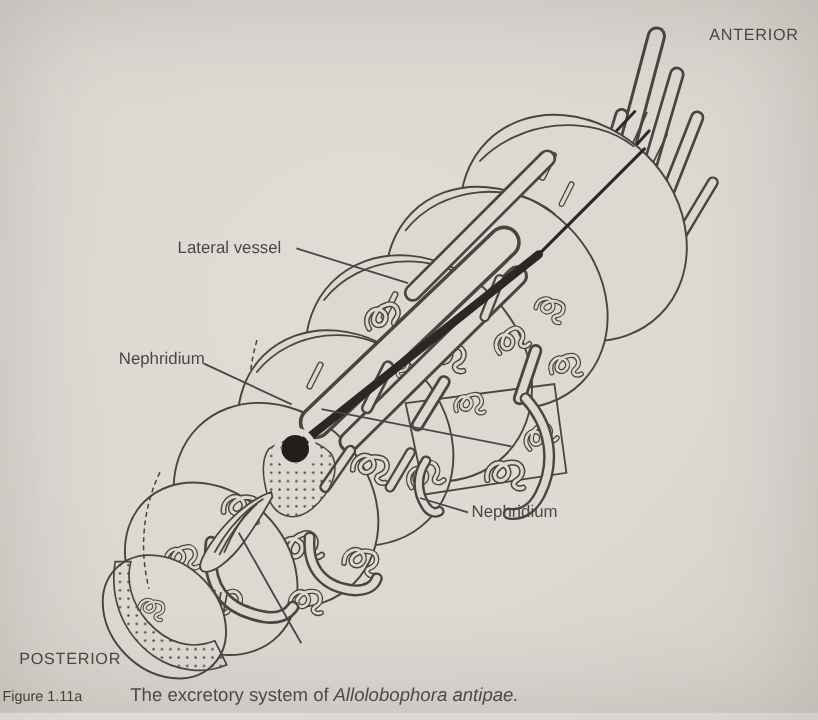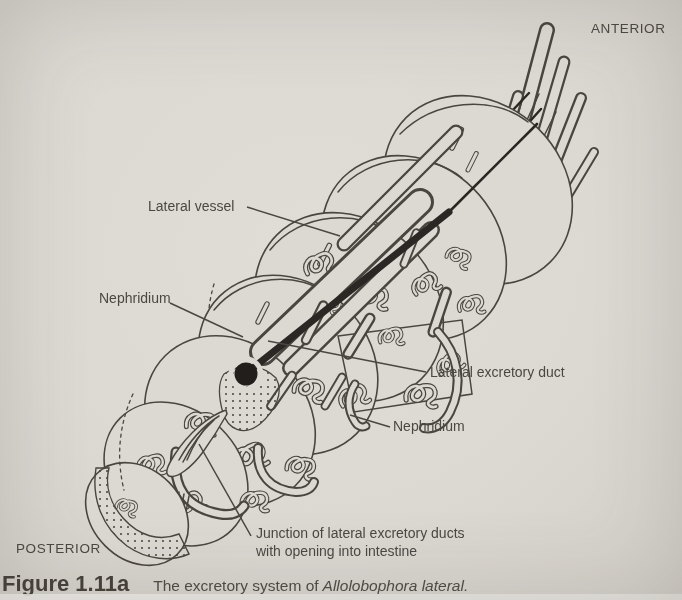--- a/index.html
+++ b/index.html
@@ -14,23 +14,23 @@
   }
   svg{position:absolute;left:0;top:0;}
   .lbl{
     position:absolute;color:#4b4742;font-size:14px;line-height:16px;white-space:nowrap;
   }
   .cap-edge{position:absolute;left:0;bottom:0;width:682px;height:6px;
     background:linear-gradient(to right,#f0eeea,#e6e4df);opacity:.9;}
   .orient{font-size:13.5px;letter-spacing:.6px;}
   .two-line{line-height:18px;}
   .caption{position:absolute;left:2px;top:571px;color:#4f4b46;font-size:15.5px;white-space:nowrap;}
-  .caption .fig-no{font-weight:bold;font-size:22px;color:#454139;}
+  .caption .fig-no{font-weight:normal;font-size:12px;color:#454139;}
   .caption .fig-species{font-style:italic;margin-left:4px;}
-  .caption .fig-text{margin-left:24px;}
+  .caption .fig-text{margin-left:40px;}
 
   
   .disc{fill:#dcd9d3;stroke:#49453f;stroke-width:1.6;}
   .ln{stroke:#49453f;fill:none;stroke-width:1.5;stroke-linecap:round;}
   .pd{stroke:#49453f;fill:none;stroke-linecap:round;}
   .pl{stroke:#dcd9d3;fill:none;stroke-linecap:round;}
   .cd{stroke:#49453f;stroke-width:5;fill:none;stroke-linecap:round;}
   .cl{stroke:#dcd9d3;stroke-width:2.6;fill:none;stroke-linecap:round;}
   .sd{stroke:#49453f;stroke-width:9;fill:none;stroke-linecap:round;}
   .sl{stroke:#dcd9d3;stroke-width:5.2;fill:none;stroke-linecap:round;}
@@ -187,26 +187,21 @@
     <line class="leader" x1="170" y1="303" x2="243" y2="337"></line>
     <line class="leader" x1="426" y1="372" x2="268" y2="341"></line>
     <line class="leader" x1="390" y1="427" x2="350" y2="415"></line>
     <line class="leader" x1="251" y1="536" x2="199" y2="444"></line>
   </g>
 </svg>
 
 <div class="lbl orient" style="left:591px;top:21px;">ANTERIOR</div>
 <div class="lbl" style="left:148px;top:198px;">Lateral vessel</div>
 <div class="lbl" style="left:99px;top:290px;">Nephridium</div>
-<div class="lbl" style="left:430px;top:364px;">Lateral excretory duct</div>
 <div class="lbl" style="left:393px;top:418px;">Nephridium</div>
-<div class="lbl two-line" style="left:256px;top:524px;">
-  <span style="display:block;">Junction of lateral excretory ducts</span>
-  <span style="display:block;">with opening into intestine</span>
-</div>
 <div class="lbl orient" style="left:16px;top:541px;">POSTERIOR</div>
 
 <div class="caption">
-  <span class="fig-no">Figure 1.11a</span><span class="fig-text">The excretory system of</span><span class="fig-species">Allolobophora lateral.</span>
+  <span class="fig-no">Figure 1.11a</span><span class="fig-text">The excretory system of</span><span class="fig-species">Allolobophora antipae.</span>
 </div>
 
 <div class="cap-edge"></div>
 </div>
 
 </body></html>

